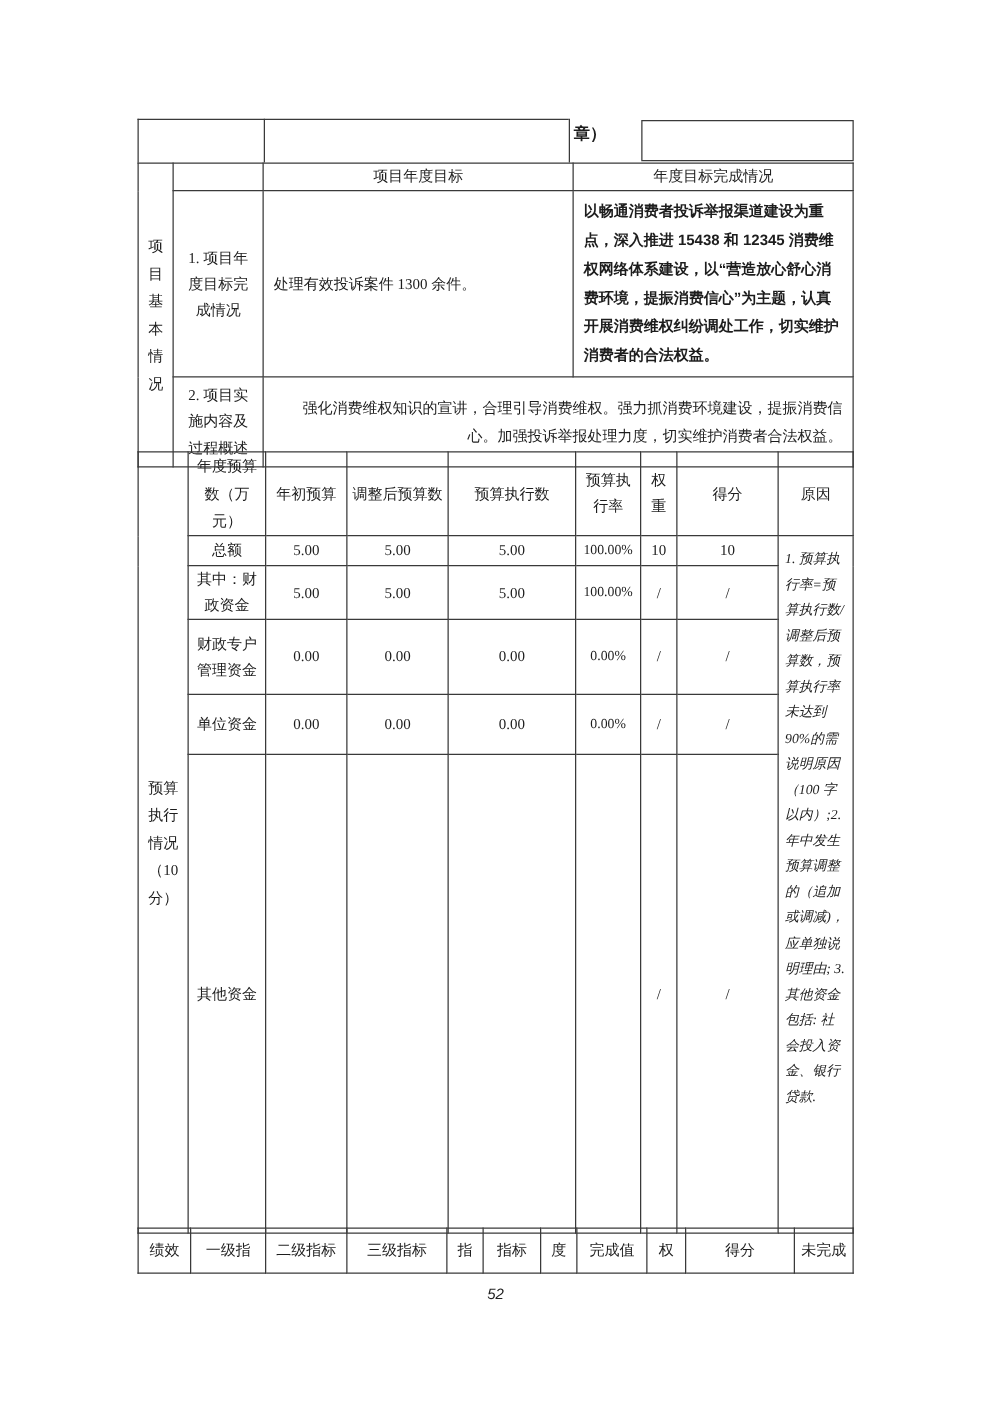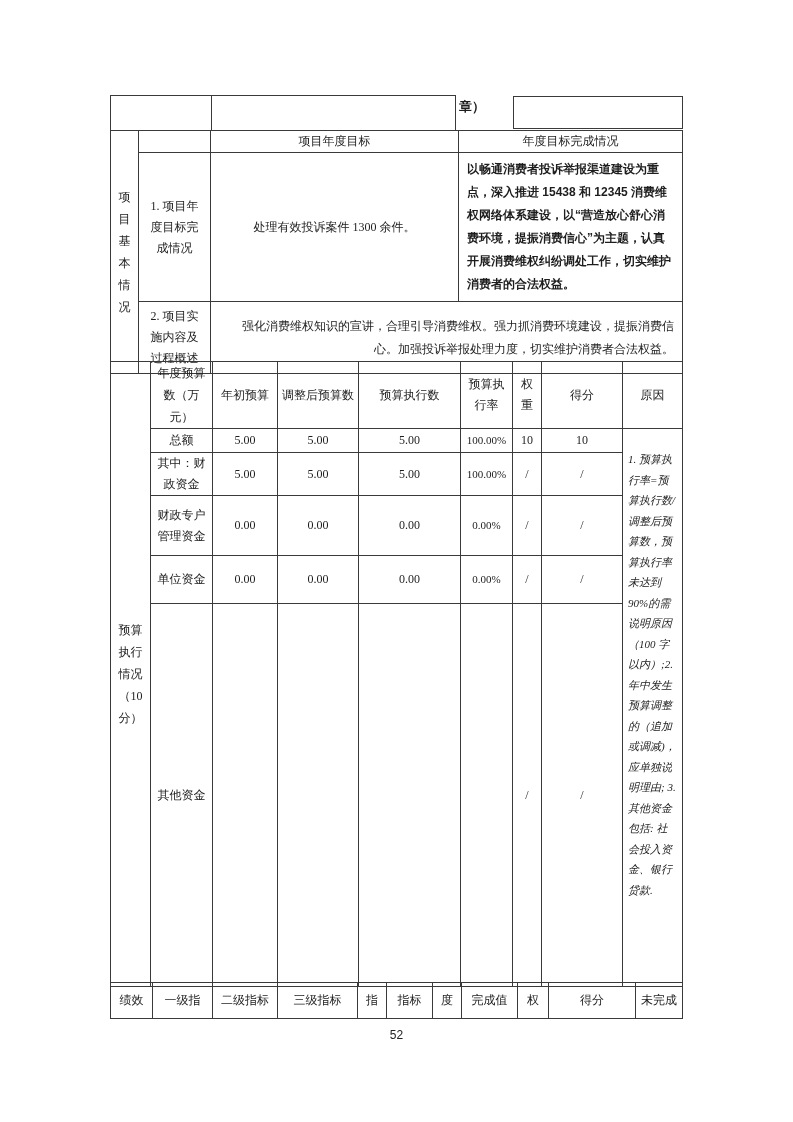--- a/index.html
+++ b/index.html
@@ -12,37 +12,37 @@
   .tr-v{position:absolute;top:0;width:0;height:35px;border-left:1.5px solid #3a3a3a;}
   .tr-v.v0{left:0;} .tr-v.v1{left:101px;} .tr-v.v2{left:345px;}
   .tr-box{position:absolute;left:403px;top:1px;width:168px;height:31px;border:1.5px solid #3a3a3a;}
   .tr-seal{position:absolute;left:349px;top:3px;font-size:13px;}
 
   
   table{border-collapse:collapse;table-layout:fixed;position:absolute;left:110px;}
   td{border:1.5px solid #3a3a3a;padding:0 4px;vertical-align:middle;
      font-size:12px;text-align:center;line-height:21px;overflow:hidden;}
   .hei{font-family:"Liberation Sans",sans-serif;font-weight:bold;}
-  .left{text-align:center;}
+  .left{text-align:left;}
   .top{vertical-align:top;}
   .seclabel{line-height:22px;padding:0 2px;}
   .rowlabel{line-height:21px;padding:0 6px;text-align:center;}
 
   .sec1{top:130px;width:572px;}
   .sec2{top:361px;width:572px;}
   .sec3{top:982px;width:572px;}
 
   .goalcell{padding:0 8px;}
   .complcell{padding:5px 8px;line-height:23px;font-size:12px;text-align:left;}
   .row2cell{padding:0 8px;line-height:23px;text-align:right;}
   .ratecell{font-size:11px;}
   .notecell{font-style:italic;font-size:11px;line-height:20.5px;
-            padding:20px 5px;text-align:left;vertical-align:top;}
+            padding:8px 5px;text-align:left;vertical-align:top;}
   .pagenum{position:absolute;left:0;top:1028px;width:793px;text-align:center;
-           font-family:"Liberation Sans",sans-serif;font-size:12px;color:#222;}
+           font-family:"Liberation Sans",sans-serif;font-size:12px;color:#222;font-style:italic;}
 </style>
 </head>
 <body>
 
 <div class="page">
 
   <div class="toprow">
     <div class="tr-topline"></div>
     <div class="tr-v v0"></div>
     <div class="tr-v v1"></div>

